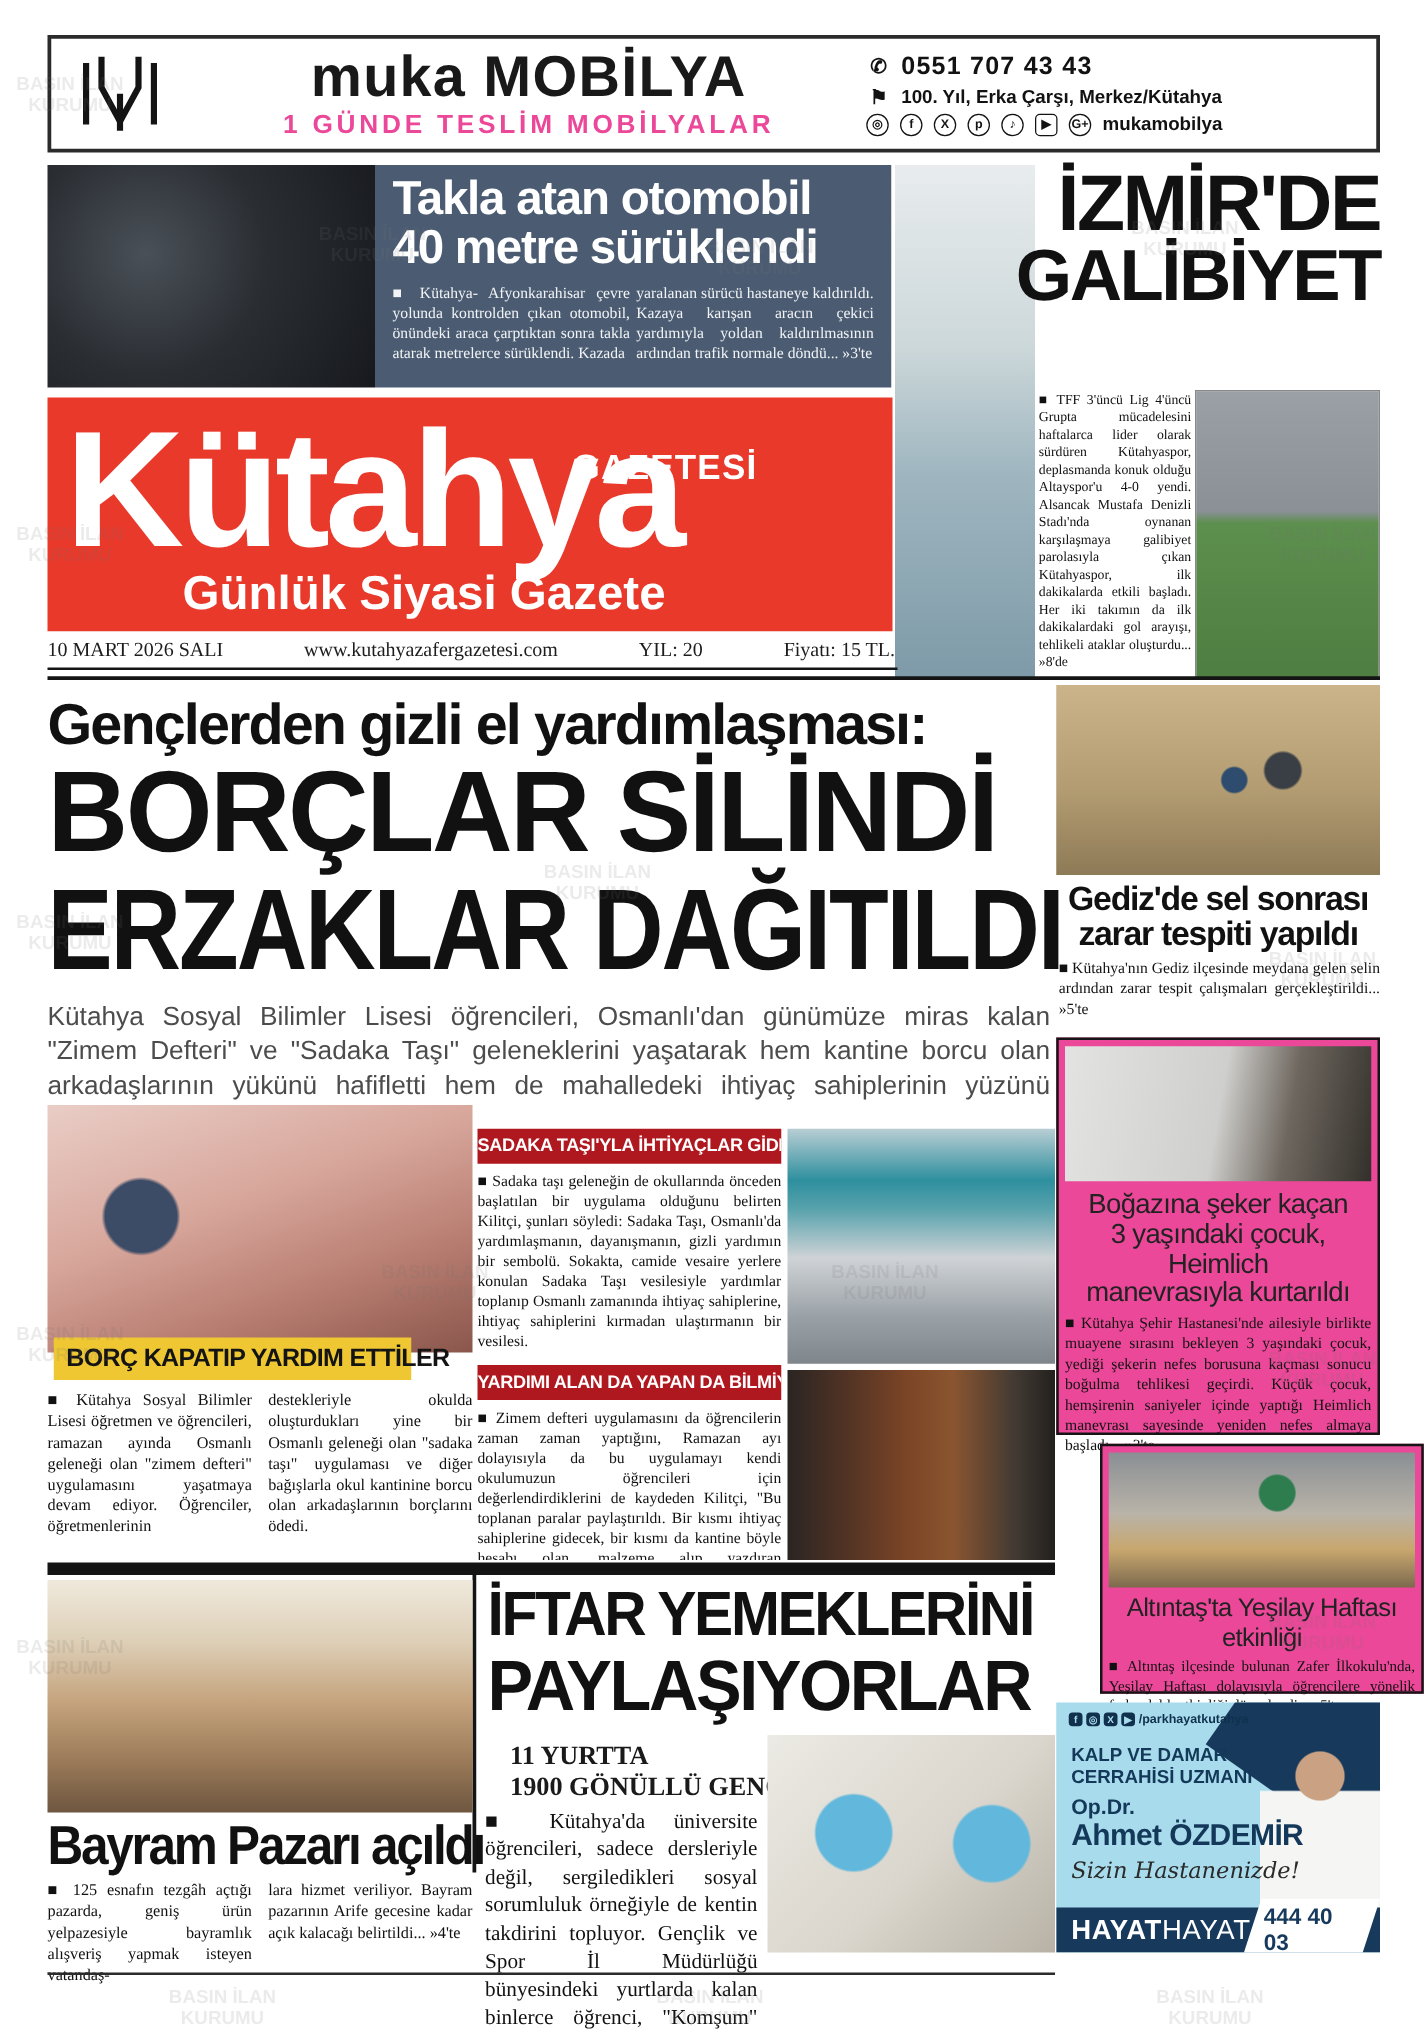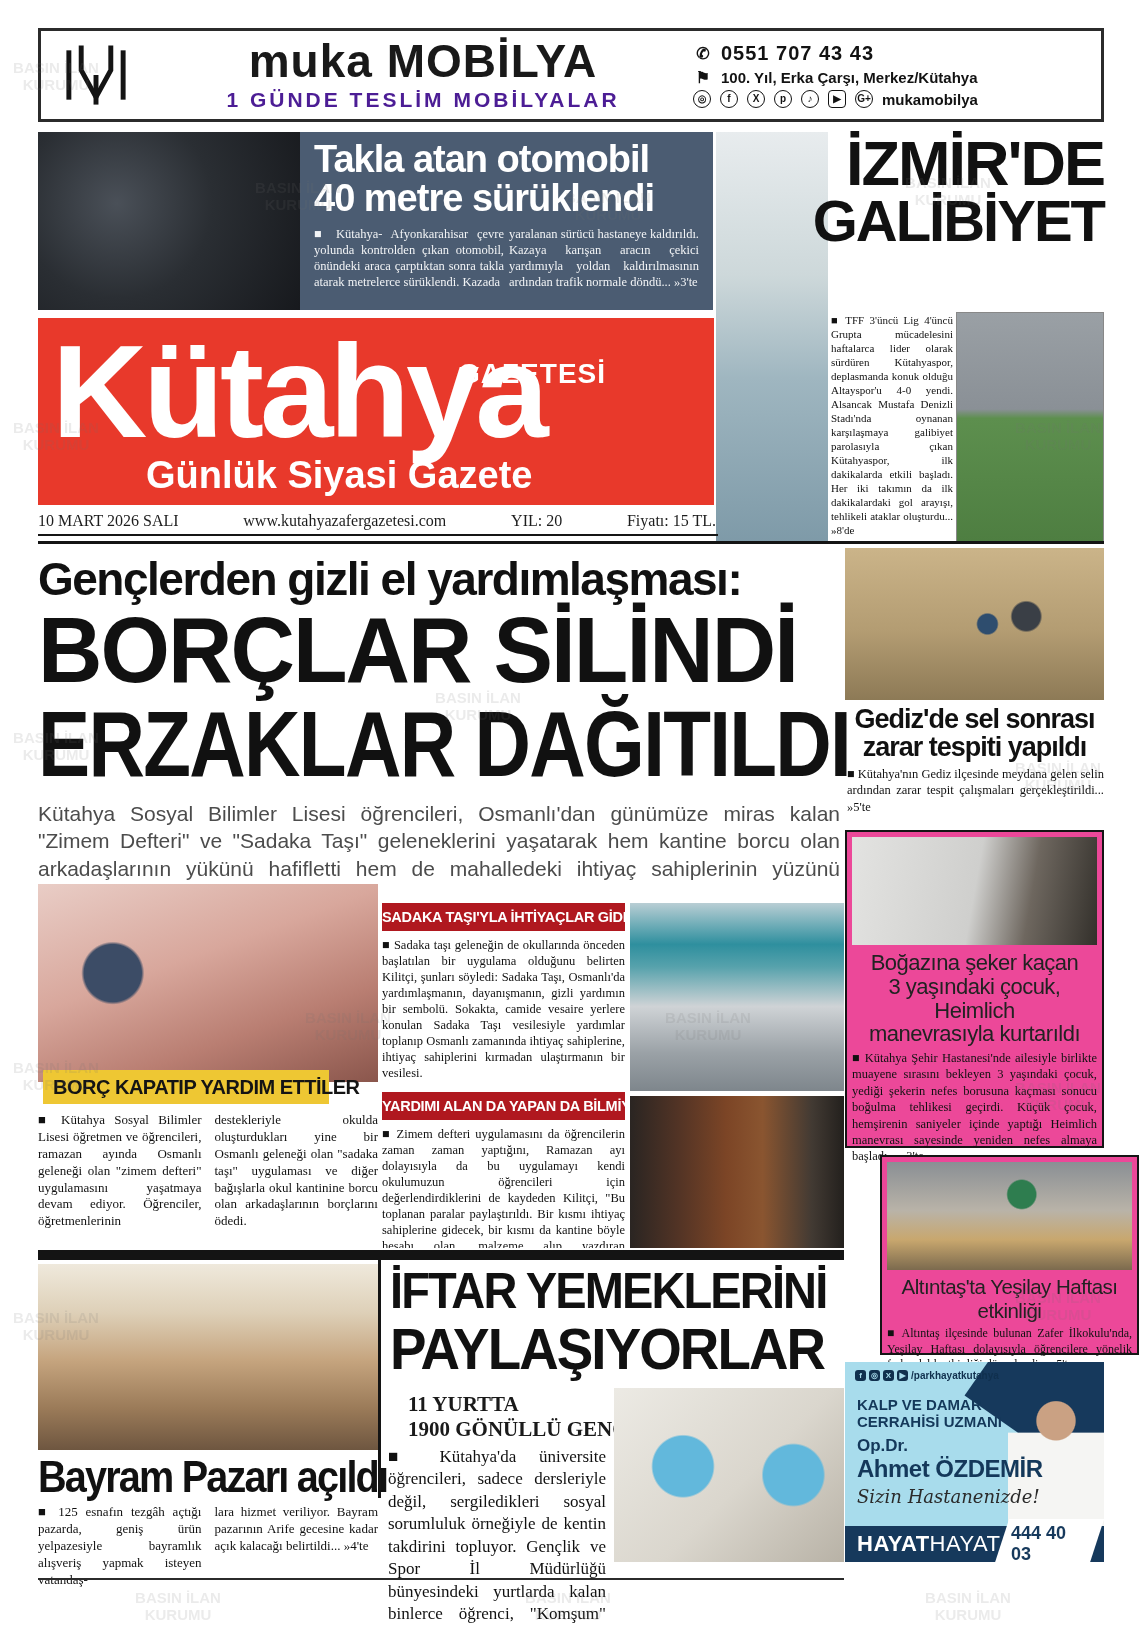--- a/index.html
+++ b/index.html
@@ -8,21 +8,21 @@
   .serif{font-family:"Liberation Serif",serif;}
   .just{text-align:justify;text-justify:inter-word;}
   .photo{position:absolute;}
 
   
   .top-ad{position:absolute;left:38px;top:28px;width:1066px;height:94px;border:3px solid #2b2b2b;
           box-sizing:border-box;display:flex;align-items:center;padding:4px 18px;background:#fff;}
   .muka-logo{width:74px;height:74px;flex:0 0 auto;margin-right:20px;}
   .muka-brand{flex:1 1 auto;text-align:center;}
   .muka-name{font-size:46px;font-weight:800;letter-spacing:1px;color:#191919;line-height:1;}
-  .muka-tag{font-size:21px;font-weight:800;letter-spacing:3px;color:#4c1d95;margin-top:4px;}
+  .muka-tag{font-size:21px;font-weight:800;letter-spacing:3px;color:#ec4899;margin-top:4px;}
   .muka-contact{flex:0 0 390px;font-weight:700;color:#121212;}
   .muka-row{display:flex;align-items:center;gap:8px;margin:3px 0;}
   .c-icon{display:inline-block;width:20px;text-align:center;font-size:16px;}
   .muka-phone{font-size:20px;letter-spacing:1px;}
   .muka-addr{font-size:15px;}
   .soc{display:inline-block;width:16px;height:16px;border:1.5px solid #121212;border-radius:4px;
        font-size:10px;line-height:15px;text-align:center;font-weight:700;margin-right:1px;}
   .soc.rnd{border-radius:50%;}
 
   

